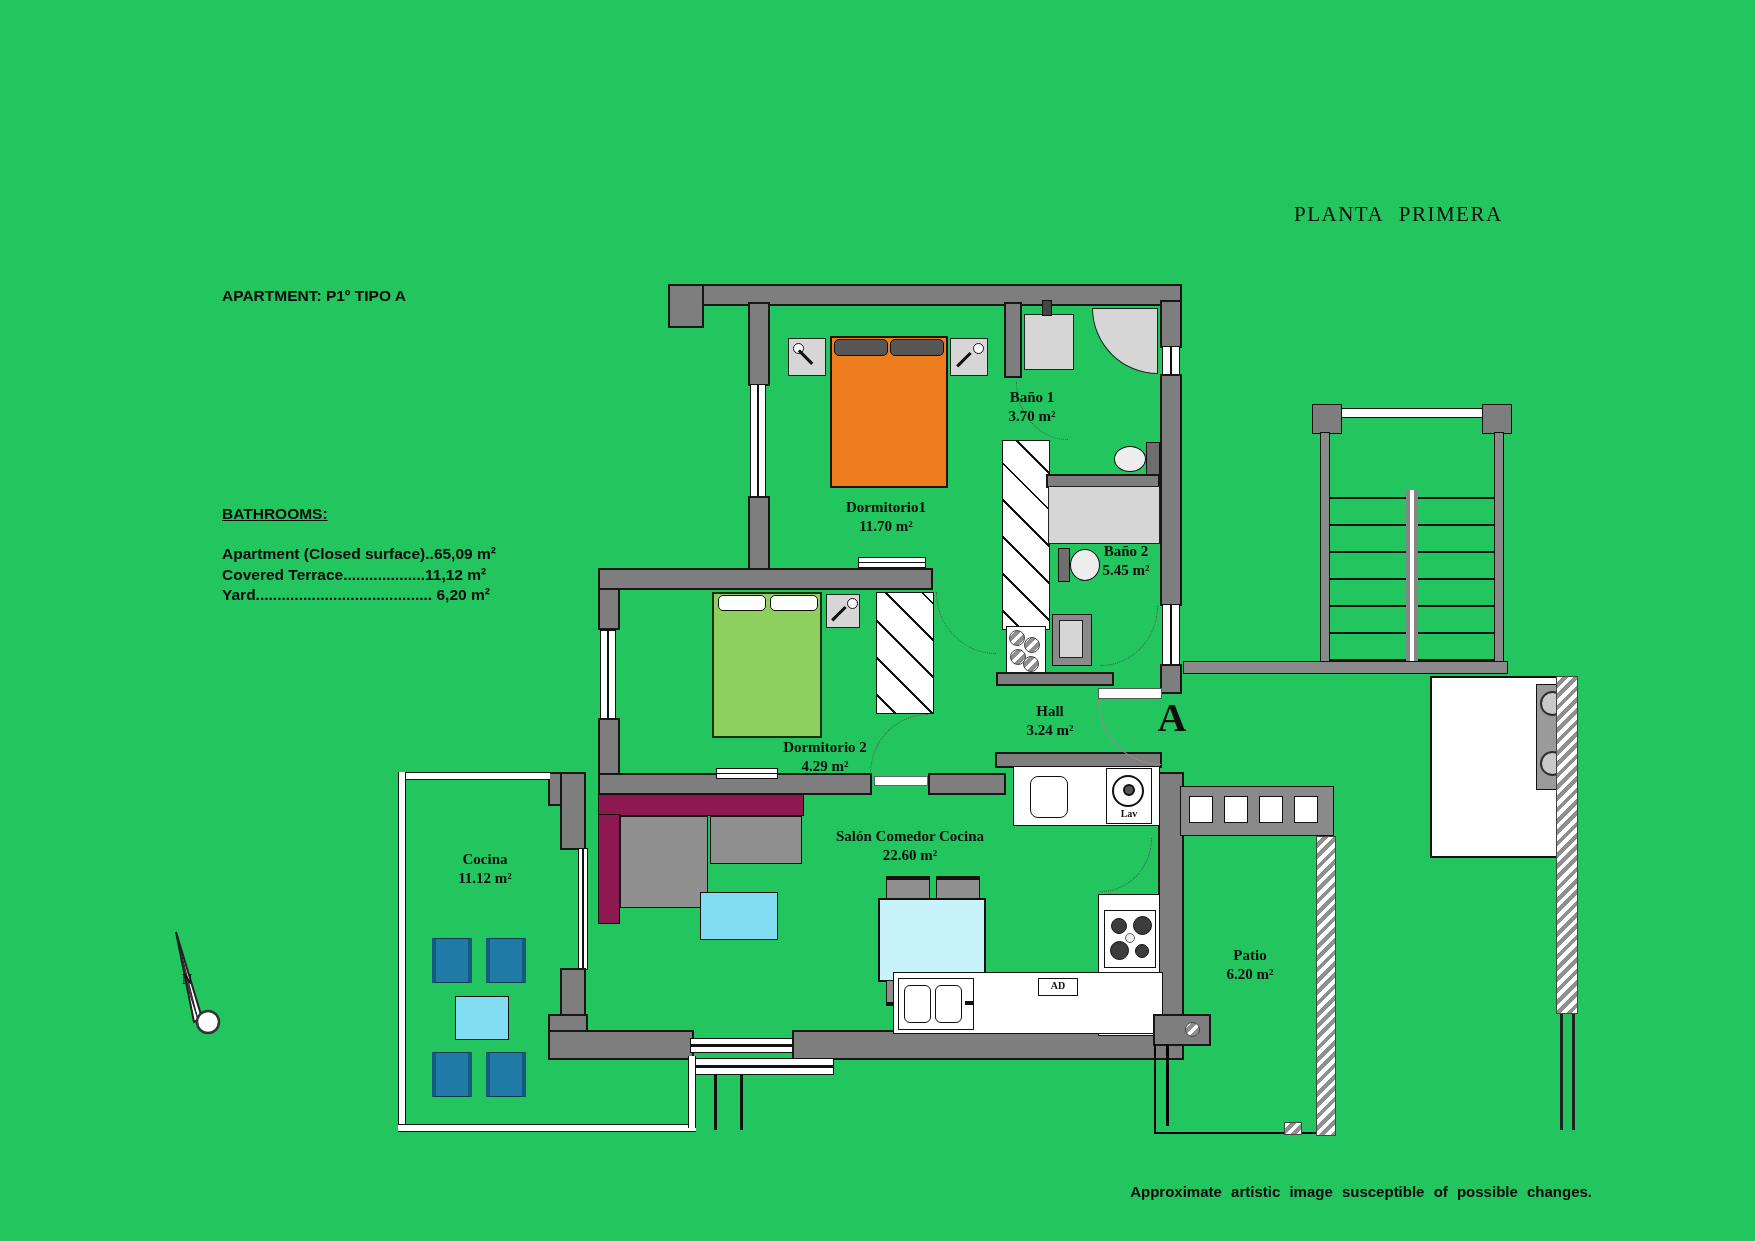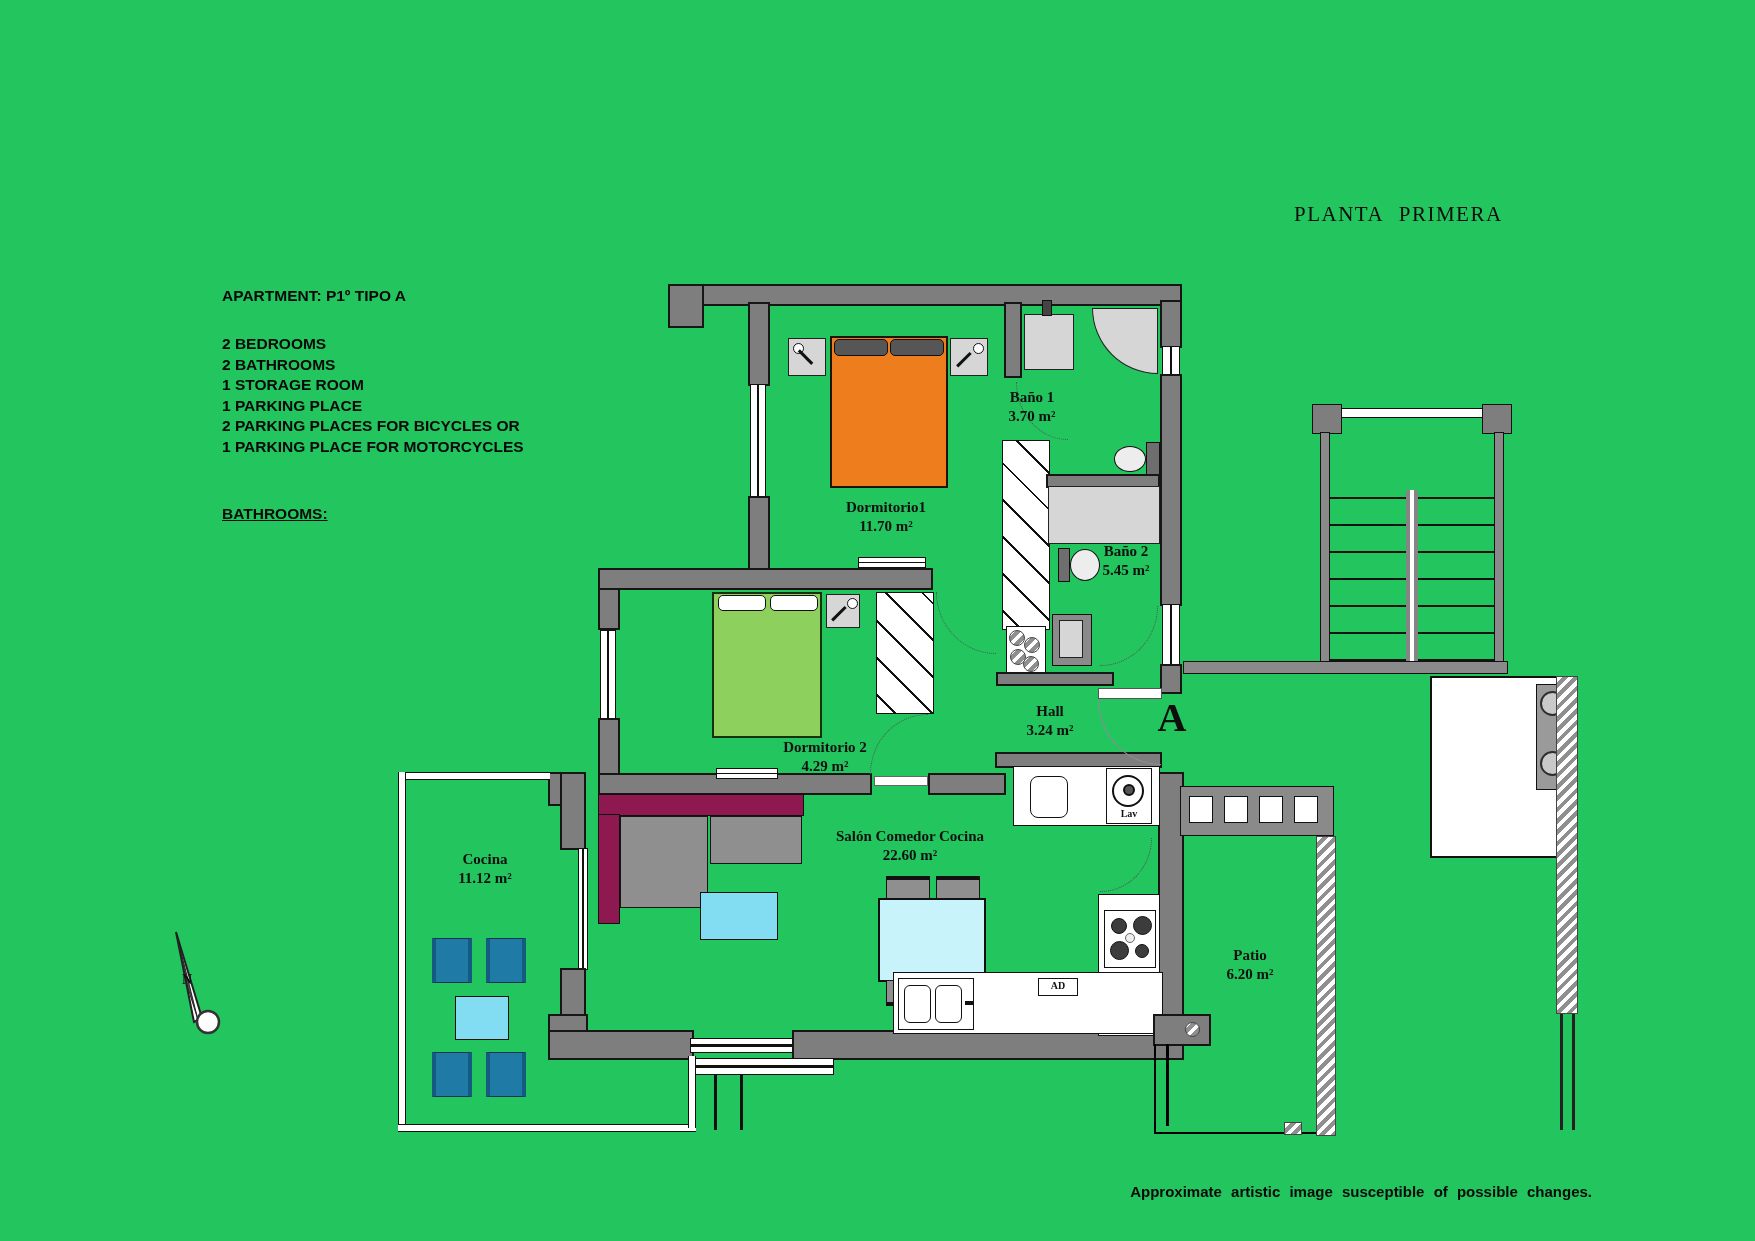--- a/index.html
+++ b/index.html
@@ -47,29 +47,26 @@
            color:#111;text-align:center}
 </style>
 </head>
 <body>
 
 <div id="canvas">
 
   <div id="title">PLANTA PRIMERA</div>
 
   <div class="infotext" style="left:222px;top:286px">APARTMENT: P1º TIPO A</div>
-  <div class="abs" style="left:222px;top:334px">
-    <div class="infotext" style="position:static">2 BEDROOMS</div>
-    <div class="infotext" style="position:static">2 BATHROOMS</div>
-    <div class="infotext" style="position:static">1 STORAGE ROOM</div>
-    <div class="infotext" style="position:static">1 PARKING PLACE</div>
-    <div class="infotext" style="position:static">2 PARKING PLACES FOR BICYCLES OR</div>
-    <div class="infotext" style="position:static">1 PARKING PLACE FOR MOTORCYCLES</div>
-  </div>
   <div class="infotext" style="left:222px;top:504px;text-decoration:underline">BATHROOMS:</div>
+  <div class="abs" style="left:222px;top:544px">
+    <div class="infotext" style="position:static">Apartment (Closed surface)..65,09 m²</div>
+    <div class="infotext" style="position:static">Covered Terrace...................11,12 m²</div>
+    <div class="infotext" style="position:static">Yard......................................... 6,20 m²</div>
+  </div>
   <div id="disclaimer">Approximate artistic image susceptible of possible changes.</div>
 
   <div class="abs wall" style="left:668px;top:284px;width:514px;height:22px"></div>
   <div class="abs wall" style="left:668px;top:284px;width:36px;height:44px"></div>
   <div class="abs wall" style="left:748px;top:302px;width:22px;height:84px"></div>
   <div class="abs winV" style="left:750px;top:384px;width:16px;height:114px"></div>
   <div class="abs wall" style="left:748px;top:496px;width:22px;height:76px"></div>
 
   <div class="abs wall" style="left:1160px;top:300px;width:22px;height:48px"></div>
   <div class="abs winV" style="left:1162px;top:346px;width:18px;height:30px"></div>

